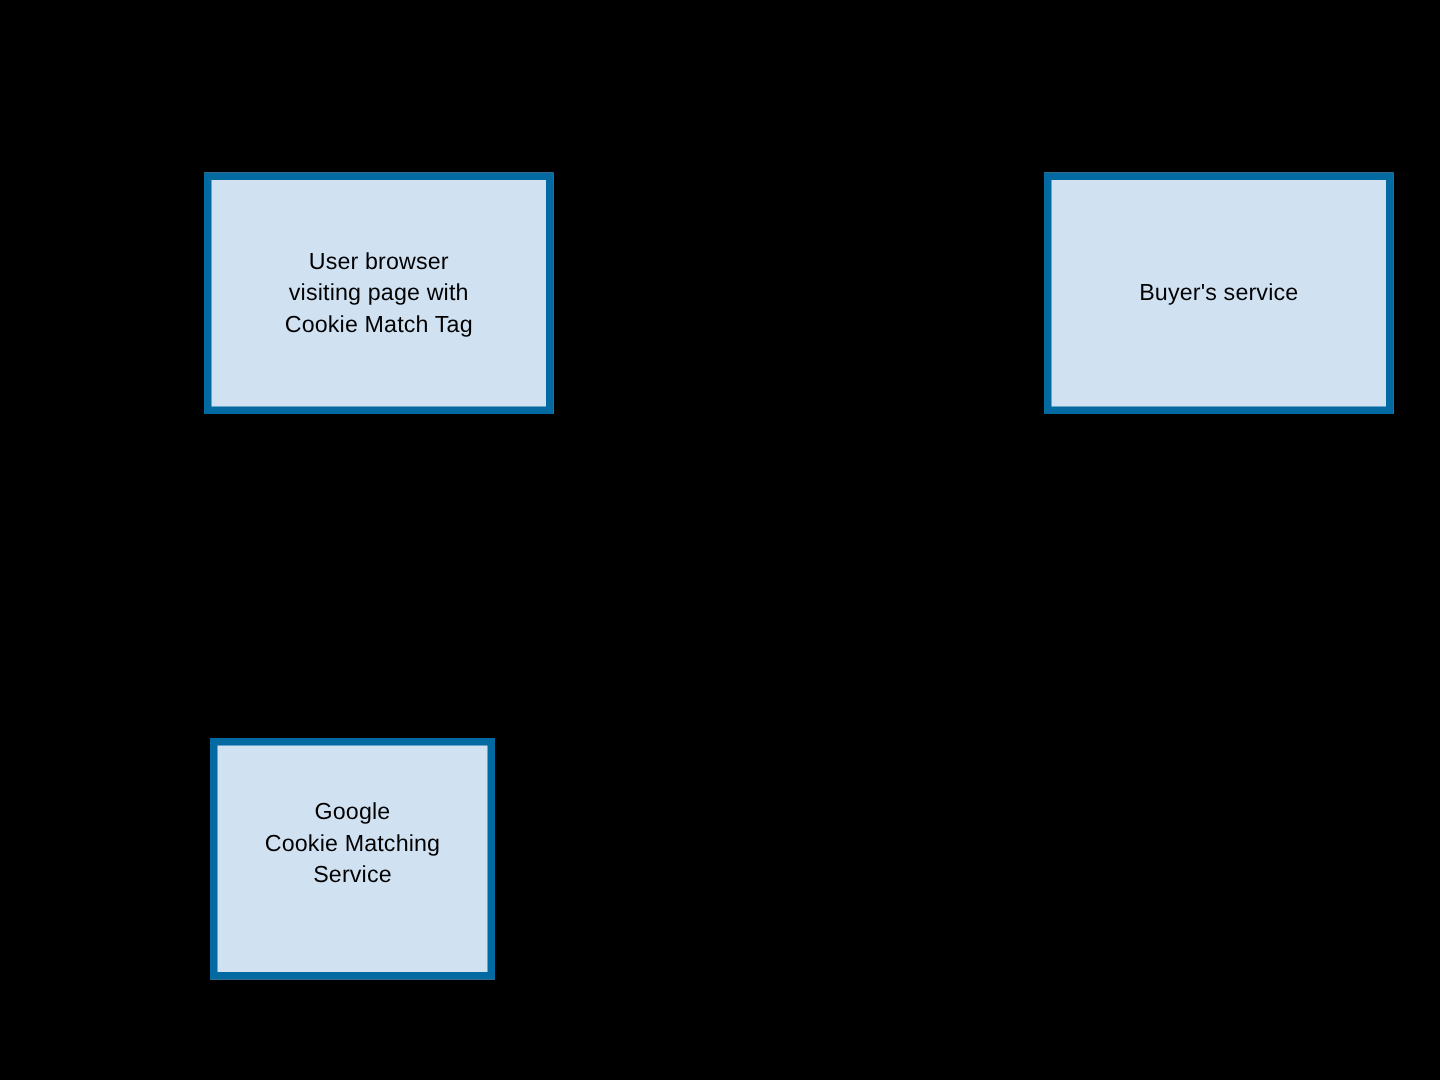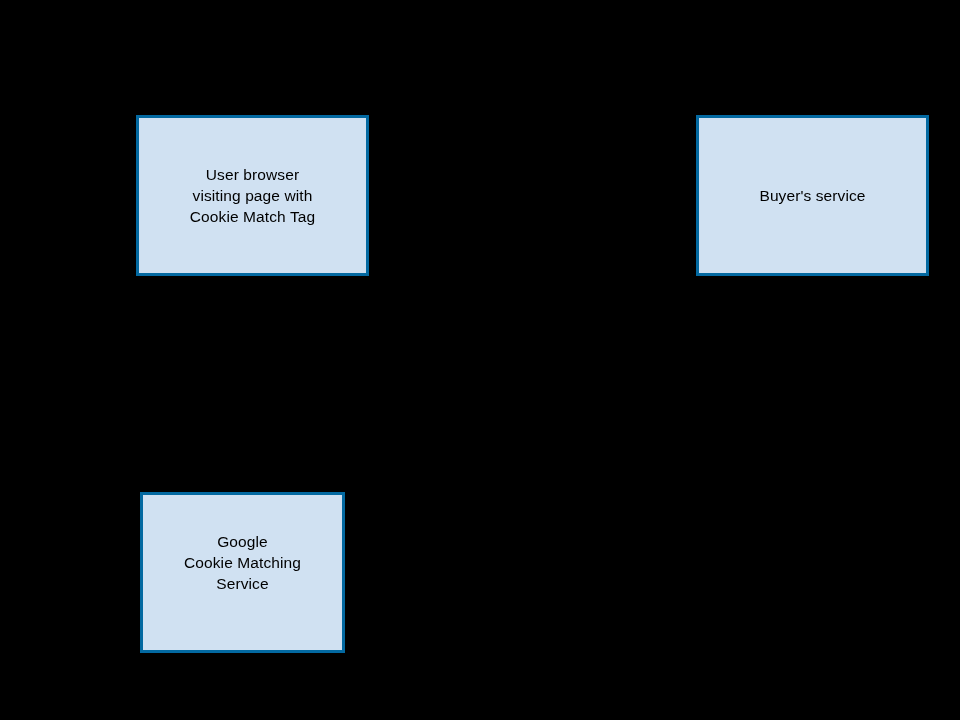--- a/index.html
+++ b/index.html
@@ -15,21 +15,21 @@
     position: relative;
     width: 960px;
     height: 720px;
     background: #000000;
     overflow: hidden;
   }
   .node {
     position: absolute;
     box-sizing: border-box;
     background: #d0e1f2;
-    border: 3px solid #0369a1;
+    border: 5px solid #0369a1;
     display: flex;
     align-items: center;
     justify-content: center;
     text-align: center;
   }
   .node-label {
     color: #000000;
     font-family: "Liberation Sans", sans-serif;
     font-size: 15.5px;
     line-height: 21px;
@@ -47,21 +47,21 @@
   #node-buyers-service {
     left: 696px;
     top: 115px;
     width: 233px;
     height: 161px;
     text-align: right;
   }
   #node-google-cookie-matching-service {
     left: 140px;
     top: 492px;
-    width: 205px;
+    width: 190px;
     height: 161px;
   }
   
   #node-google-cookie-matching-service .node-label {
     transform: translateY(-10px);
   }
   
   #connectors {
     position: absolute;
     left: 0;

